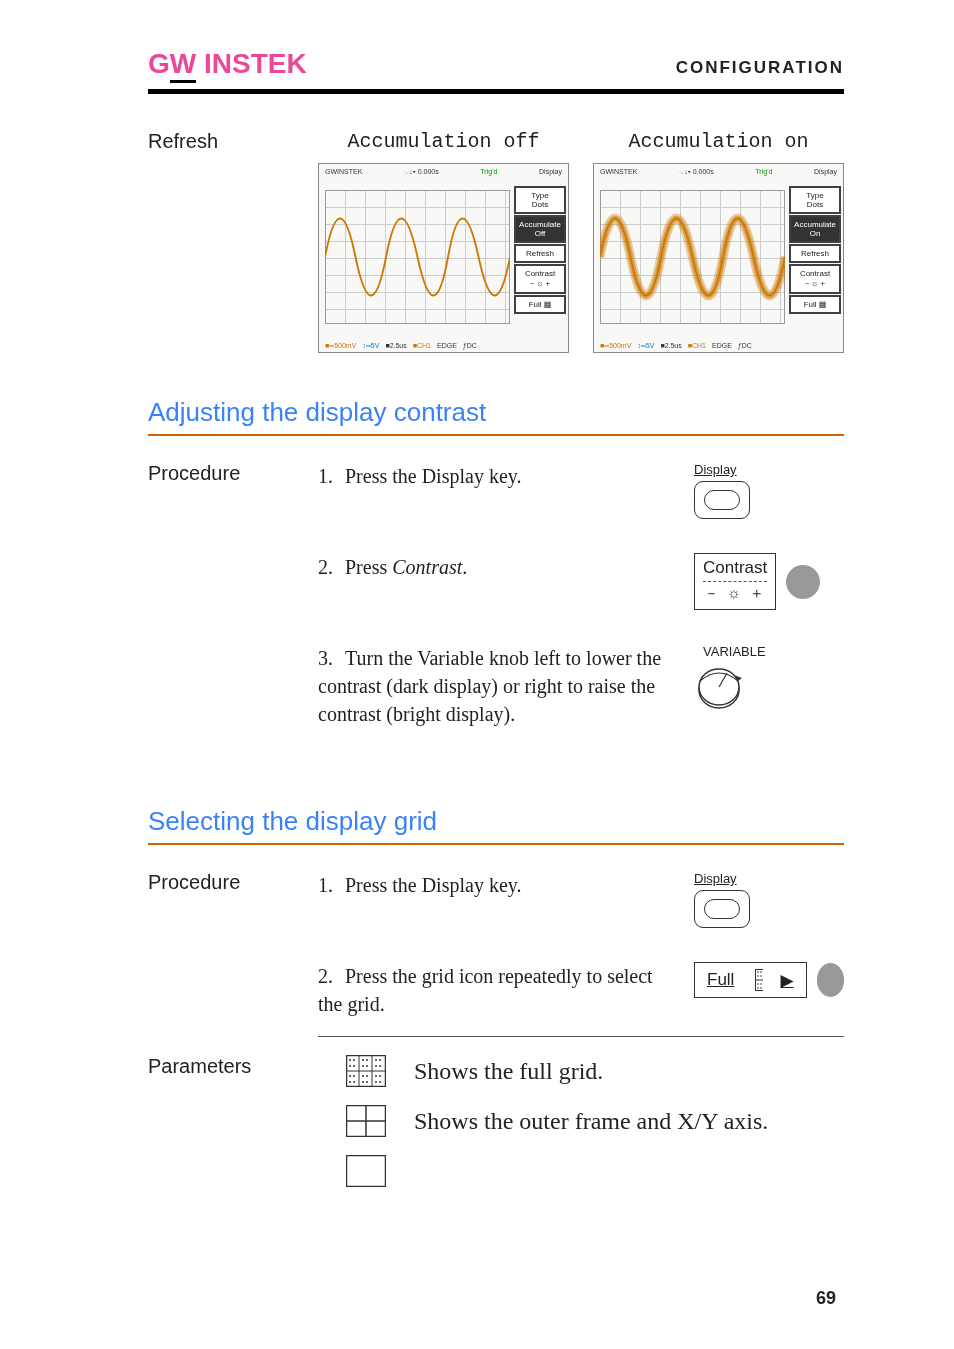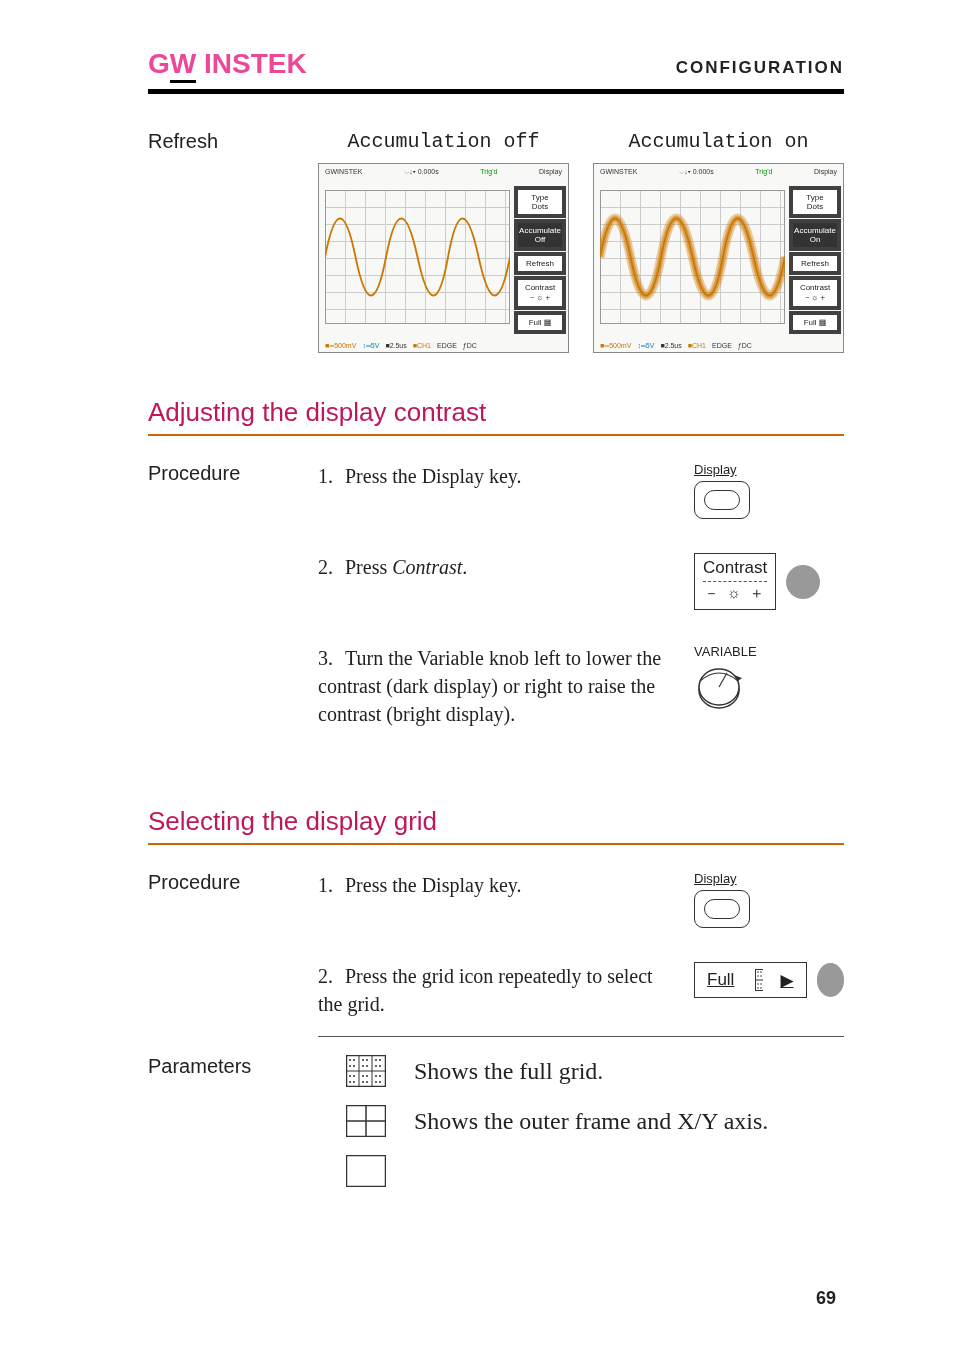--- a/index.html
+++ b/index.html
@@ -22,56 +22,56 @@
 
   .row { display: flex; align-items: flex-start; }
   .label-col { width: 170px; flex-shrink: 0; font-family: 'Trebuchet MS', Arial, sans-serif; font-size: 20px; color: #222; }
   .body-col { flex: 1; }
 
   .example-row .body-col { display: flex; gap: 24px; }
   .example-half { flex: 1; text-align: center; }
   .example-caption { font-family: Liberation Mono, monospace; font-size: 20px; margin-bottom: 10px; }
   .scope-shot { width: 100%; height: 190px; border: 1px solid #888; background: #f8f8f6; position: relative; font-family: Arial, sans-serif; }
 
-  .section-title { font-family: 'Trebuchet MS', Arial, sans-serif; font-size: 26px; color: #be185d; margin-top: 44px; margin-bottom: 6px; }
+  .section-title { font-family: 'Trebuchet MS', Arial, sans-serif; font-size: 26px; color: #3b82f6; margin-top: 44px; margin-bottom: 6px; }
   .orange-rule { height: 2px; background: #cc6600; margin-bottom: 26px; }
 
   .step-row { display: flex; align-items: flex-start; margin-bottom: 34px; }
   .step-text { flex: 1; font-size: 20px; line-height: 1.4; padding-right: 16px; }
   .step-text .num { display:inline-block; width: 22px; }
   .step-text em { font-style: italic; }
   .step-icon { width: 150px; flex-shrink: 0; display: flex; flex-direction: column; align-items: flex-start; gap: 4px; }
   .step-icon.inline { flex-direction: row; align-items: center; gap: 10px; }
 
   .key-label { font-family: Arial, sans-serif; font-size: 13px; text-decoration: underline; }
   .key-button { width: 56px; height: 38px; border: 1.5px solid #333; border-radius: 9px; display: flex; align-items: center; justify-content: center; position: relative; }
   .key-button::after { content: ""; width: 34px; height: 18px; border: 1.2px solid #333; border-radius: 10px; }
 
   .softkey { border: 1.5px solid #333; padding: 4px 8px 6px 8px; font-family: Arial, sans-serif; font-size: 17px; text-align: center; min-width: 76px; }
   .softkey .dash { border-top: 1px dashed #555; margin: 3px 0 2px; }
   .softkey .sub { font-size: 15px; letter-spacing: 2px; }
   .softkey .grid-full { display:inline-block; vertical-align: middle; margin-left: 3px; }
 
   .round-btn { width: 34px; height: 34px; border-radius: 50%; background: #999; }
 
-  .var-label { font-family: Arial, sans-serif; font-size: 13px; margin-left: 0; }
+  .var-label { font-family: Arial, sans-serif; font-size: 13px; margin-left: 9px; }
 
   .param-row { display: flex; align-items: center; margin-bottom: 18px; }
   .param-icon { width: 96px; display:flex; justify-content:center; }
   .param-text { font-size: 24px; }
 
   .page-num { position: absolute; bottom: 40px; right: 118px; font-family: Arial, sans-serif; font-weight: 700; font-size: 18px; }
 
   
   .scope-inner { position:absolute; inset:0; }
   .scope-grid { position:absolute; left:6px; top:26px; width: calc(100% - 64px); height: 134px; border:1px solid #999; background:
     repeating-linear-gradient(to right, transparent 0, transparent 19px, #ccc 19px, #ccc 20px),
     repeating-linear-gradient(to bottom, transparent 0, transparent 16px, #ccc 16px, #ccc 17px); }
   .scope-menu { position:absolute; right:2px; top:22px; width:52px; display:flex; flex-direction:column; gap:1px; }
-  .scope-menu div { border:4px solid #404040; font-size:8px; text-align:center; padding:3px 1px; background:#fff; }
+  .scope-menu div { border:2px solid #404040; font-size:8px; text-align:center; padding:3px 1px; background:#fff; }
   .scope-menu div.sel { background:#333; color:#fff; }
   .scope-top { position:absolute; top:4px; left:6px; right:6px; font-size:7px; display:flex; justify-content:space-between; color:#333; }
   .scope-bot { position:absolute; bottom:3px; left:6px; right:6px; font-size:7px; display:flex; gap:6px; color:#b60; }
   .wave { position:absolute; left:6px; top:26px; width: calc(100% - 64px); height:134px; overflow:hidden; }
 </style>
 </head>
 <body>
 
 <div class="header">
   <div class="brand"><span class="brand-g">G</span><span class="brand-w" title="GWINSTEK">W</span><span> INSTEK</span></div>

